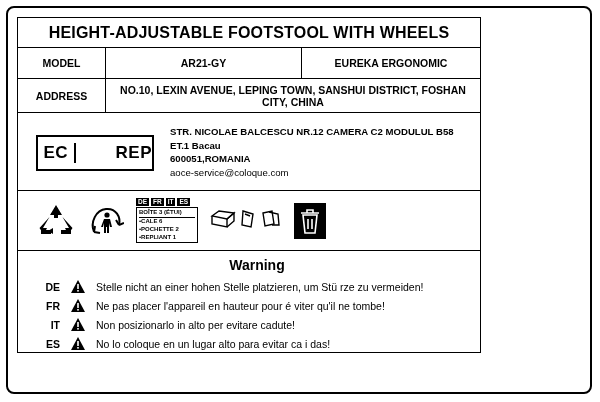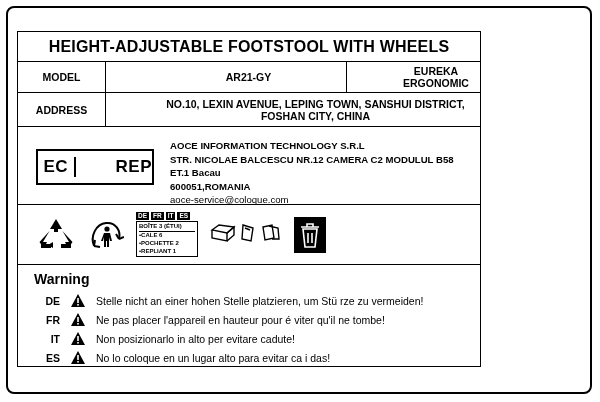--- a/index.html
+++ b/index.html
@@ -21,21 +21,21 @@
     height: 388px;
     border: 2px solid #000;
     border-radius: 8px;
     box-sizing: border-box;
     background: #fff;
     overflow: hidden;
   }
   .inner {
     position: absolute;
     left: 9px;
-    top: 23px;
+    top: 9px;
     width: 464px;
     height: 368px;
     box-sizing: border-box;
   }
   
   .title-box {
     border: 1.5px solid #000;
     height: 31px;
     display: flex;
     align-items: center;
@@ -47,21 +47,20 @@
     font-size: 16px;
     letter-spacing: 0.2px;
   }
   
   .row {
     display: flex;
     border-left: 1.5px solid #000;
     border-right: 1.5px solid #000;
     border-bottom: 1.5px solid #000;
     box-sizing: border-box;
-    gap: 45px;
   }
   .cell {
     display: flex;
     align-items: center;
     justify-content: center;
     font-size: 10.5px;
     font-weight: bold;
     padding: 0 4px;
     box-sizing: border-box;
     height: 30px;
@@ -175,20 +174,21 @@
     border-right: 1.5px solid #000;
     border-bottom: 1.5px solid #000;
     box-sizing: border-box;
     height: 102px;
     padding: 6px 0 0 16px;
   }
   .warn-title {
     font-size: 14px;
     font-weight: bold;
     margin-bottom: 4px;
+    text-align: center;
   }
   .warn-row {
     display: flex;
     align-items: center;
     height: 19px;
     font-size: 10.5px;
   }
   .warn-lang {
     width: 34px;
     font-weight: bold;
@@ -226,21 +226,20 @@
       <div class="cell divider c-addr-label">ADDRESS</div>
       <div class="cell c-addr-value">NO.10, LEXIN AVENUE, LEPING TOWN, SANSHUI DISTRICT, FOSHAN CITY, CHINA</div>
     </div>
 
     <div class="ecrep-box">
       <div class="ecrep-mark">
         <span class="ec">EC</span>
         <span class="rep">REP</span>
       </div>
       <div class="ecrep-text">
-        <div>AOCE INFORMATION TECHNOLOGY S.R.L</div>
         <div>STR. NICOLAE BALCESCU NR.12 CAMERA C2 MODULUL B58 ET.1 Bacau</div>
         <div>600051,ROMANIA</div>
         <div class="line-normal">aoce-service@coloque.com</div>
       </div>
     </div>
 
     <div class="picto-box">
 
       <span class="picto">
         <svg width="40" height="38" viewBox="0 0 40 38">

